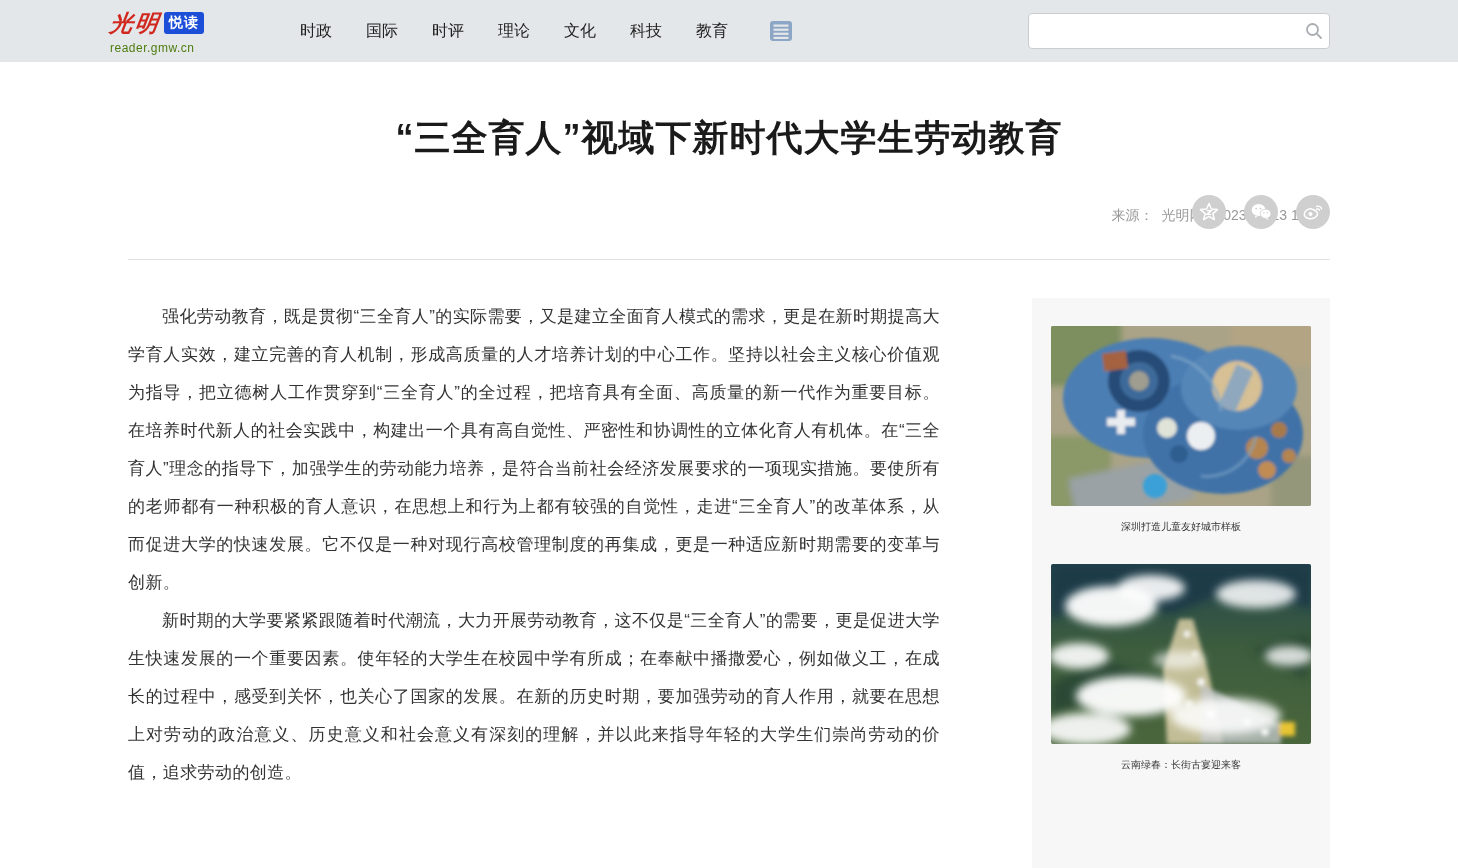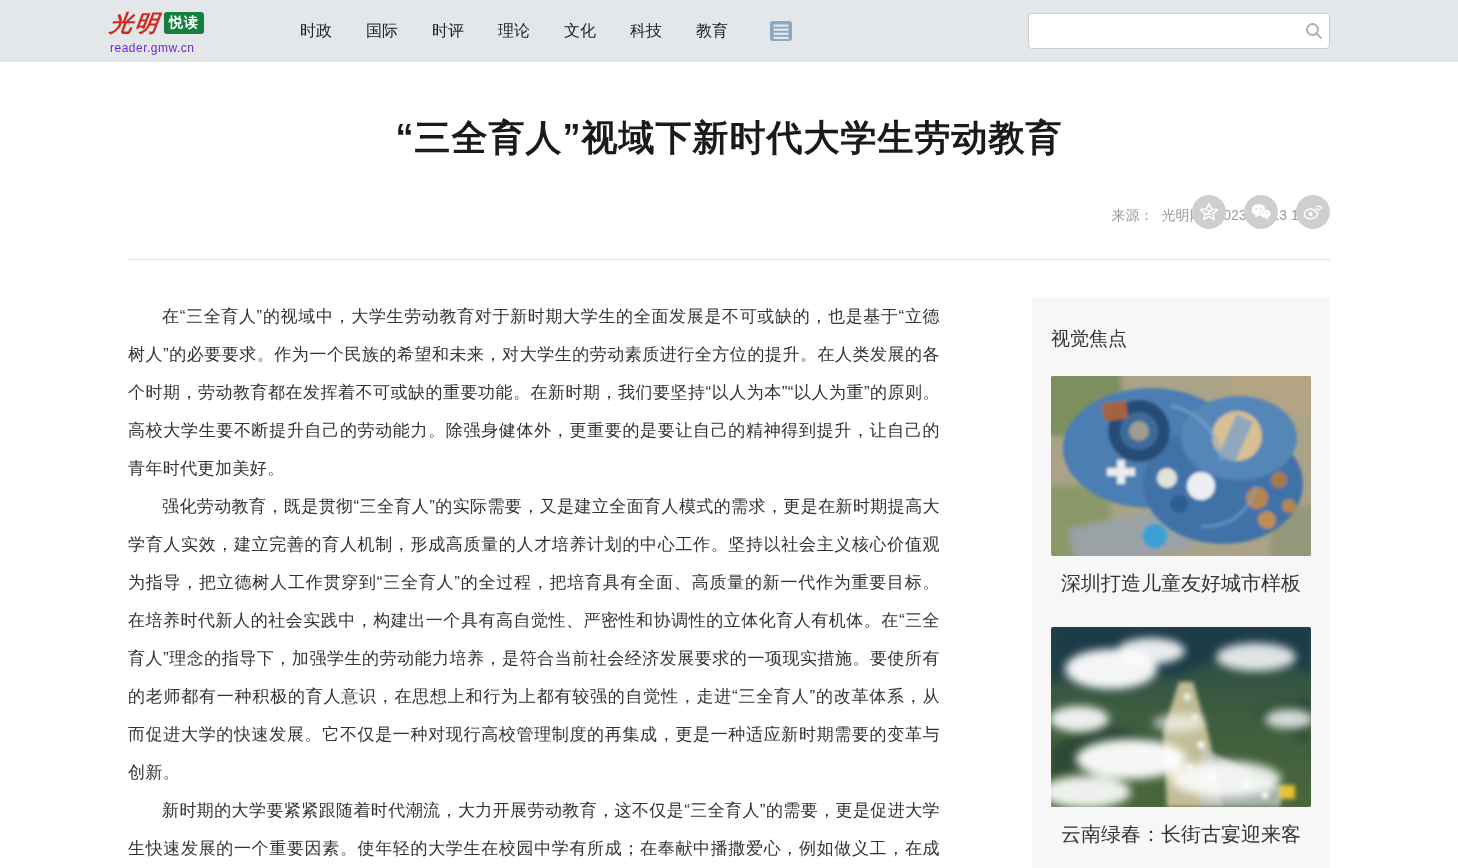--- a/index.html
+++ b/index.html
@@ -5,23 +5,23 @@
   * { margin:0; padding:0; box-sizing:border-box; }
   html,body { width:1458px; height:868px; overflow:hidden; background:#fff;
     font-family:"Liberation Sans","DejaVu Sans",sans-serif; }
 
   
   .topbar { width:100%; height:62px; background:#e4e7e9; display:flex; align-items:center; }
   .logo { margin-left:110px; width:125px; cursor:pointer; }
   .logo-row { display:flex; align-items:center; gap:4px; }
   .logo-script { color:#d0281f; font-family:"DejaVu Serif","Liberation Serif",serif;
     font-style:italic; font-weight:bold; font-size:23px; letter-spacing:2px; transform:skewX(-8deg); }
-  .logo-badge { background:#15803d; color:#fff; font-size:14px; font-weight:bold;
+  .logo-badge { background:#1d4ed8; color:#fff; font-size:14px; font-weight:bold;
     padding:2px 5px; border-radius:3px; letter-spacing:1px; }
-  .logo-domain { color:#6d28d9; font-size:12px; margin-top:2px; letter-spacing:0.5px; }
+  .logo-domain { color:#4d7c0f; font-size:12px; margin-top:2px; letter-spacing:0.5px; }
   .nav { display:flex; align-items:flex-end; margin-left:48px; }
   .nav a { display:block; color:#1c1c1c; font-size:16px; text-decoration:none;
     padding:0 17px; cursor:pointer; white-space:nowrap; }
   .menu-icon { margin-left:24px; cursor:pointer; display:flex; align-items:center; }
   .search-box { margin-left:auto; margin-right:128px; width:302px; height:36px; background:#fff;
     border:1px solid #c9cdd1; border-radius:4px; display:flex; align-items:center; }
   .search-box input { flex:1; border:none; outline:none; height:100%; padding:0 10px;
     font-size:14px; background:transparent; }
   .search-icon { width:30px; display:flex; align-items:center; justify-content:center; cursor:pointer; }
 
@@ -42,21 +42,21 @@
 
   .article-row { display:flex; margin-top:38px; }
   .article-body { width:812px; }
   .article-body p { font-size:17px; color:#333; line-height:38px; text-align:justify;
     text-indent:2em; letter-spacing:0.4px; }
   .sidebar { margin-left:92px; width:298px; background:#f7f7f7; padding:28px 19px 30px 19px;
     height:640px; }
   .sidebar h2 { font-size:19px; color:#333; font-weight:normal; margin-bottom:24px; }
   .photo { display:block; width:260px; height:180px; border-radius:2px; overflow:hidden; cursor:pointer; }
   .photo svg { display:block; }
-  .caption { text-align:center; font-size:20px; color:#333; margin:14px 0 30px 0; cursor:pointer; }
+  .caption { text-align:center; font-size:10px; color:#333; margin:14px 0 30px 0; cursor:pointer; }
 </style>
 </head>
 <body>
 
 <header class="topbar">
   <div class="logo">
     <div class="logo-row">
       <span class="logo-script">光明</span>
       <span class="logo-badge">悦读</span>
     </div>
@@ -127,27 +127,25 @@
           <path d="M14.8 7 C16 6.6 17.2 7.2 17.5 8.4" fill="none" stroke="#fff" stroke-width="1.4" stroke-linecap="round"></path>
         </svg>
       </span>
     </div>
   </div>
 
   <hr class="divider">
 
   <div class="article-row">
     <div class="article-body">
-      <p>在“三全育人”的视域中，大学生劳动教育对于新时期大学生的全面发展是不可或缺的，也是基于“立德树人”的必要要求。作为一个民族的希望和未来，对大学生的劳动素质进行全方位的提升。在人类发展的各个时期，劳动教育都在发挥着不可或缺的重要功能。在新时期，我们要坚持“以人为本”“以人为重”的原则。高校大学生要不断提升自己的劳动能力。除强身健体外，更重要的是要让自己的精神得到提升，让自己的青年时代更加美好。</p>
       <p>强化劳动教育，既是贯彻“三全育人”的实际需要，又是建立全面育人模式的需求，更是在新时期提高大学育人实效，建立完善的育人机制，形成高质量的人才培养计划的中心工作。坚持以社会主义核心价值观为指导，把立德树人工作贯穿到“三全育人”的全过程，把培育具有全面、高质量的新一代作为重要目标。在培养时代新人的社会实践中，构建出一个具有高自觉性、严密性和协调性的立体化育人有机体。在“三全育人”理念的指导下，加强学生的劳动能力培养，是符合当前社会经济发展要求的一项现实措施。要使所有的老师都有一种积极的育人意识，在思想上和行为上都有较强的自觉性，走进“三全育人”的改革体系，从而促进大学的快速发展。它不仅是一种对现行高校管理制度的再集成，更是一种适应新时期需要的变革与创新。</p>
       <p>新时期的大学要紧紧跟随着时代潮流，大力开展劳动教育，这不仅是“三全育人”的需要，更是促进大学生快速发展的一个重要因素。使年轻的大学生在校园中学有所成；在奉献中播撒爱心，例如做义工，在成长的过程中，感受到关怀，也关心了国家的发展。在新的历史时期，要加强劳动的育人作用，就要在思想上对劳动的政治意义、历史意义和社会意义有深刻的理解，并以此来指导年轻的大学生们崇尚劳动的价值，追求劳动的创造。</p>
     </div>
 
     <aside class="sidebar">
-      <h2>视觉焦点</h2>
 
       <span class="photo">
         <svg width="260" height="180" viewBox="0 0 260 180">
           <defs>
             <filter id="b1" x="-20%" y="-20%" width="140%" height="140%">
                 <feGaussianBlur stdDeviation="1.6"></feGaussianBlur>
               </filter>
             <filter id="b1s" x="-40%" y="-40%" width="180%" height="180%">
                 <feGaussianBlur stdDeviation="3"></feGaussianBlur>
               </filter>

